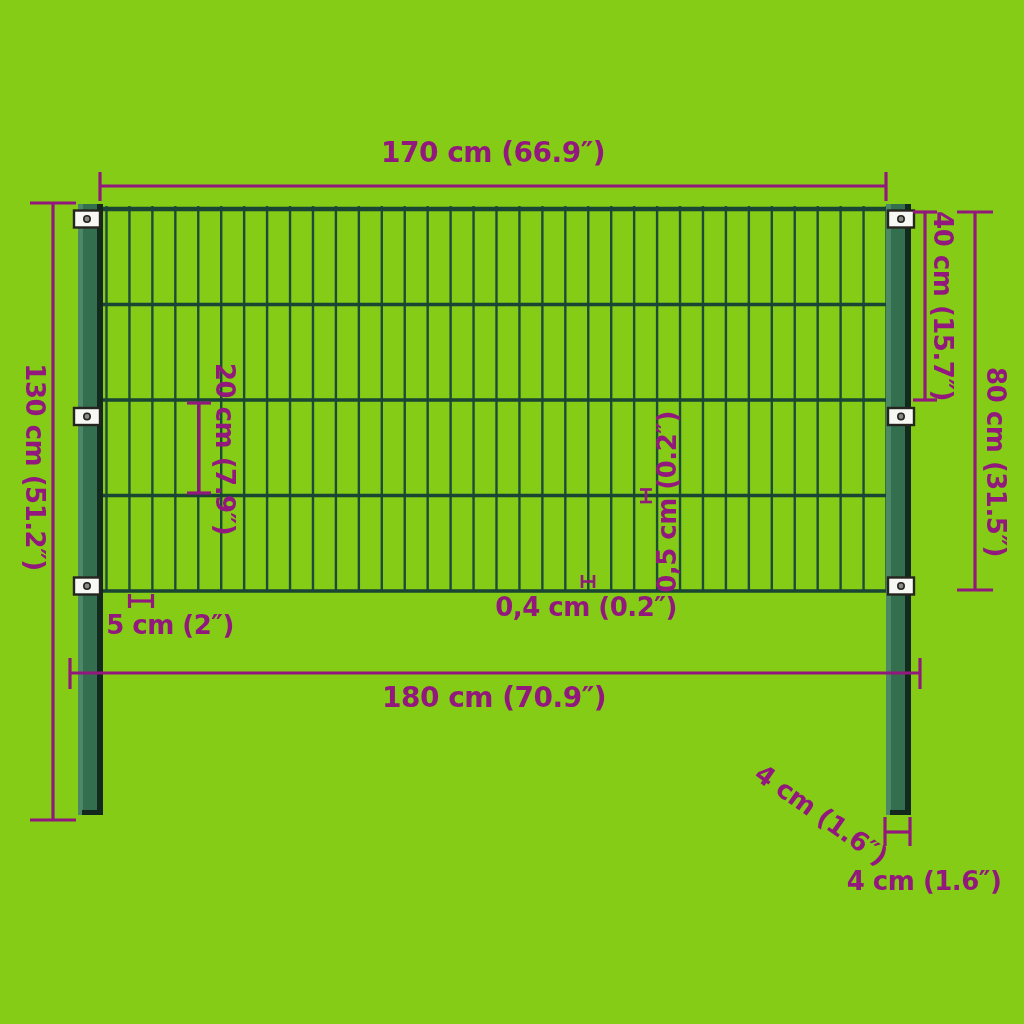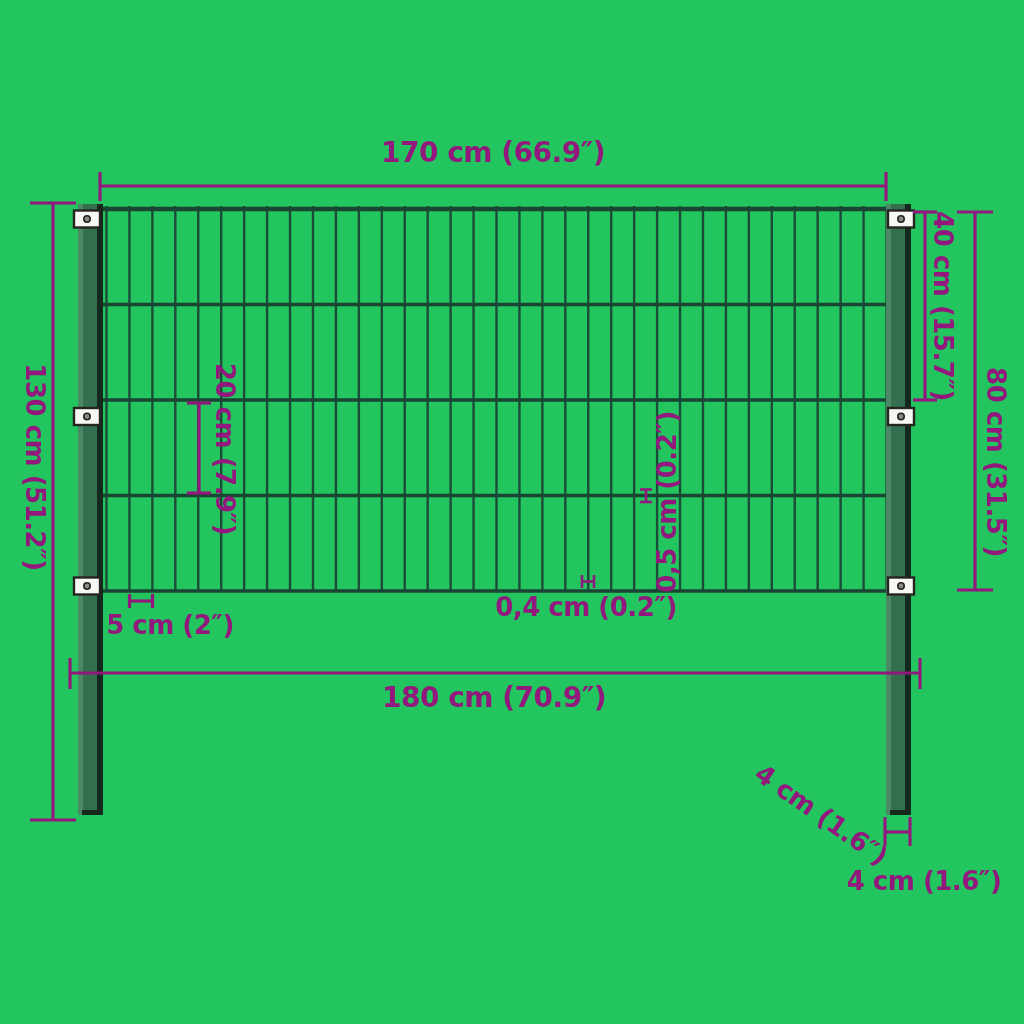--- a/index.html
+++ b/index.html
@@ -1,16 +1,16 @@
 <!DOCTYPE html>
 <html><head>
 <meta charset="utf-8">
 <style>
   html,body{margin:0;padding:0;background:#ffffff;}
-  .canvas{position:relative;width:1024px;height:1024px;background:#22c55e;overflow:hidden;
+  .canvas{position:relative;width:1024px;height:1024px;background:#84cc16;overflow:hidden;
           font-family:"DejaVu Sans","Liberation Sans",sans-serif;}
   svg{display:block;width:1024px;height:1024px;}
   text{font-family:"DejaVu Sans","Liberation Sans",sans-serif;font-weight:bold;letter-spacing:-0.5px;}
 </style>
 </head>
 <body>
 
 <div class="canvas">
   <svg id="diagram" viewBox="0 0 1024 1024" xmlns="http://www.w3.org/2000/svg">
       <g>

